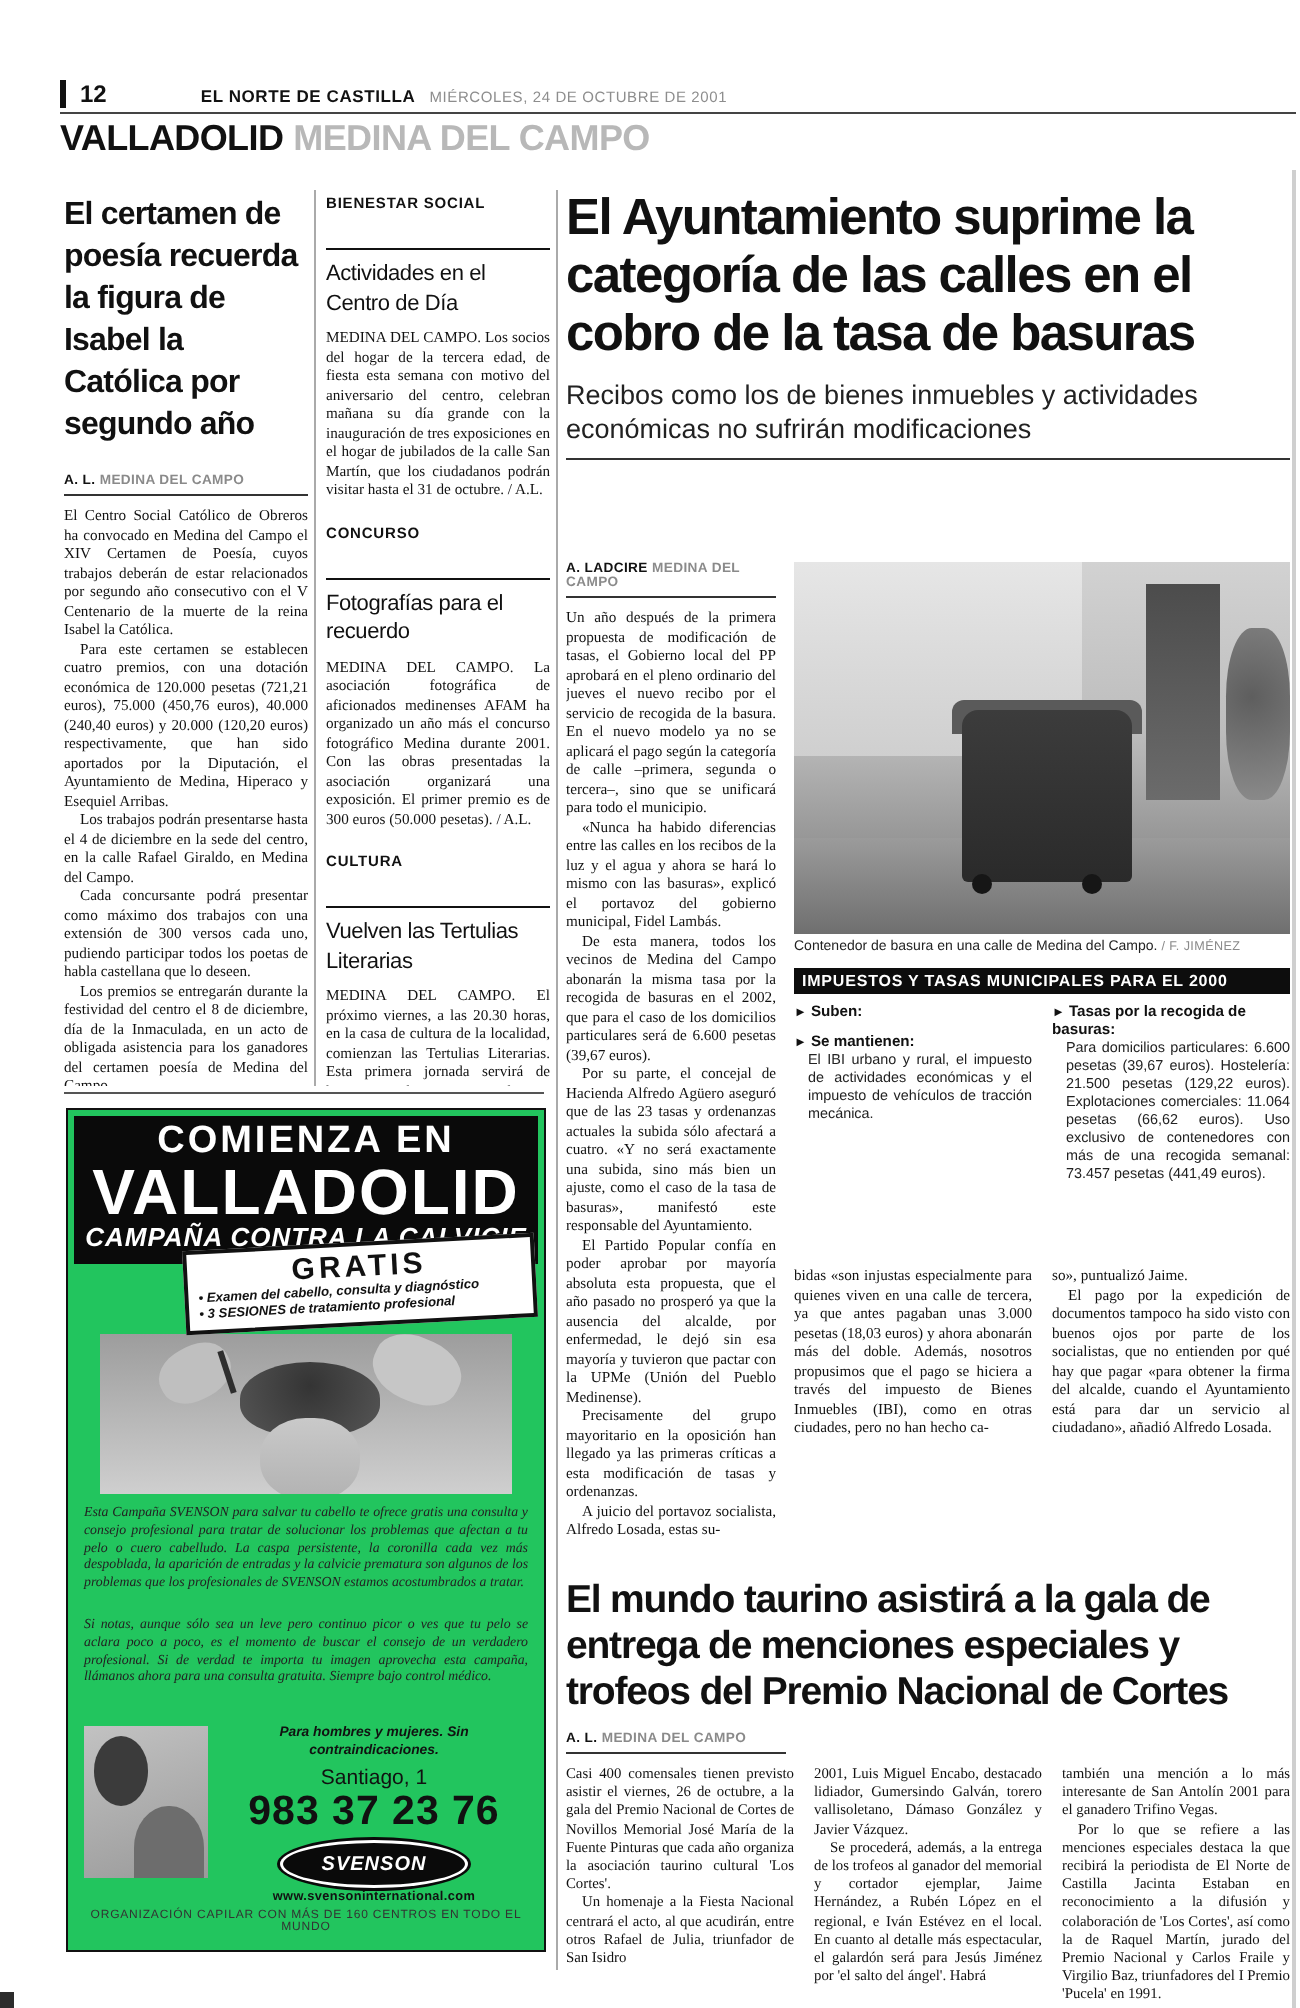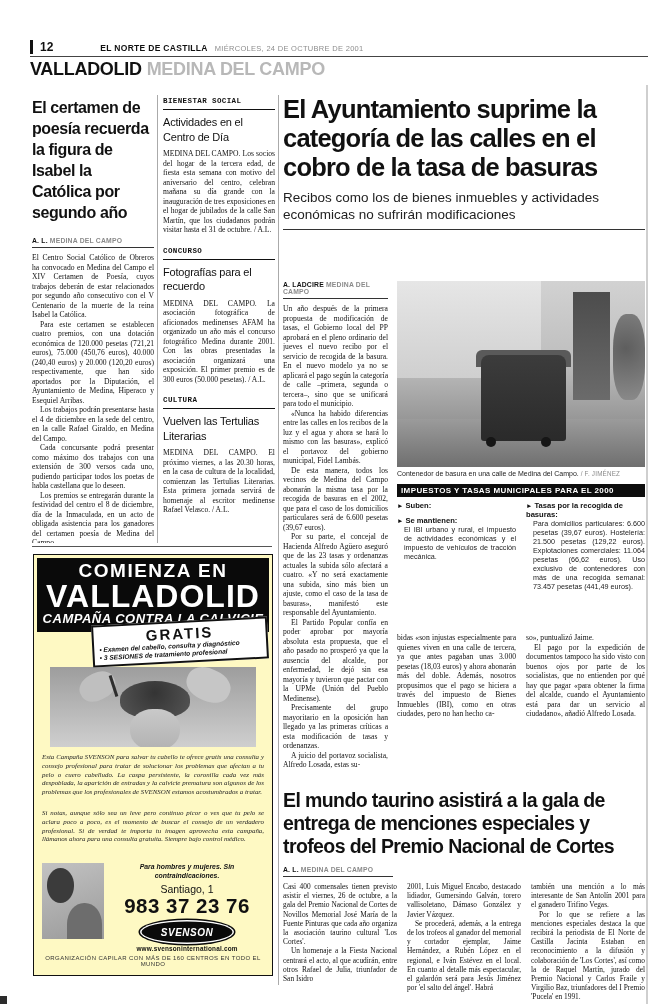--- a/index.html
+++ b/index.html
@@ -35,22 +35,22 @@
   .byline .place{color:#8a8a8a;font-weight:bold;}
 
   
   #poetry{position:absolute;left:32px;top:97px;width:122px;height:446px;overflow:hidden;}
   #poetry h2{margin:0 0 14px 0;font-family:"Liberation Sans",sans-serif;
              font-size:16px;line-height:21px;letter-spacing:-.4px;font-weight:bold;}
 
   
   #briefs{position:absolute;left:163px;top:97px;width:112px;height:446px;overflow:hidden;}
   .brief{margin-bottom:12px;}
-  .brief .kicker{font-family:Liberation Mono, monospace;font-weight:bold;font-size:7.5px;
-                 letter-spacing:.4px;border-bottom:1.5px solid #111;padding-bottom:4px;margin-bottom:5px;}
+  .brief .kicker{font-family:Liberation Sans, sans-serif;font-weight:bold;font-size:7.5px;
+                 letter-spacing:.4px;border-bottom:1.5px solid #111;padding-bottom:18px;margin-bottom:5px;}
   .brief h3{margin:0 0 5px 0;font-family:"Liberation Sans",sans-serif;font-size:11px;
             line-height:14.5px;letter-spacing:-.2px;font-weight:normal;}
   .brief .btext{font-size:7.6px;line-height:9.5px;text-align:justify;}
 
   
   #main{position:absolute;left:283px;top:95px;width:362px;height:909px;overflow:hidden;}
   #main-headline{margin:0;font-family:"Liberation Sans",sans-serif;font-weight:bold;
                  font-size:25.5px;line-height:29px;letter-spacing:-.8px;}
   .deck{font-family:"Liberation Sans",sans-serif;font-size:13.5px;line-height:16.5px;
         border-bottom:1px solid #333;padding-bottom:6px;margin-top:8px;color:#222;}
@@ -95,21 +95,21 @@
   #taurine{position:absolute;left:0;top:694px;width:362px;height:215px;overflow:hidden;}
   #taurine h2{margin:0 0 8px 0;font-family:"Liberation Sans",sans-serif;font-weight:bold;
               font-size:19.5px;line-height:23px;letter-spacing:-.6px;}
   #taurine-cols{display:flex;gap:10px;height:118px;overflow:hidden;}
   #taurine-cols .tcol{flex:1;overflow:hidden;}
   #taurine-cols p{margin:0;font-size:7.4px;line-height:9.2px;text-align:justify;}
   #taurine-cols p + p{text-indent:8px;}
   #taurine .byline{width:110px;}
 
   
-  #ad{position:absolute;left:33px;top:554px;width:238px;height:420px;border:1px solid #111;background:#fef9c3;}
+  #ad{position:absolute;left:33px;top:554px;width:238px;height:420px;border:1px solid #111;background:#22c55e;}
   #ad-black{position:absolute;left:3px;right:3px;top:3px;height:74px;background:#0a0a0a;
             color:#fff;text-align:center;font-family:"Liberation Sans",sans-serif;}
   #ad-l1{font-weight:bold;font-size:19px;line-height:21px;letter-spacing:1.5px;padding-top:2px;}
   #ad-l2{font-weight:bold;font-size:32px;line-height:30px;letter-spacing:1px;}
   #ad-l3{font-weight:bold;font-style:italic;font-size:13px;line-height:16px;letter-spacing:.5px;}
   #ad-gratis{position:absolute;left:58px;top:66px;width:162px;background:#fff;border:2px solid #111;
              transform:rotate(-3deg);padding:2px 5px;z-index:3;font-family:"Liberation Sans",sans-serif;}
   #ad-gratis .g-title{font-weight:bold;font-size:15px;text-align:center;letter-spacing:2px;}
   #ad-gratis .g-item{font-weight:bold;font-style:italic;font-size:6.6px;line-height:8.4px;}
   #ad-photo1{position:absolute;left:16px;top:112px;width:206px;height:80px;overflow:hidden;

